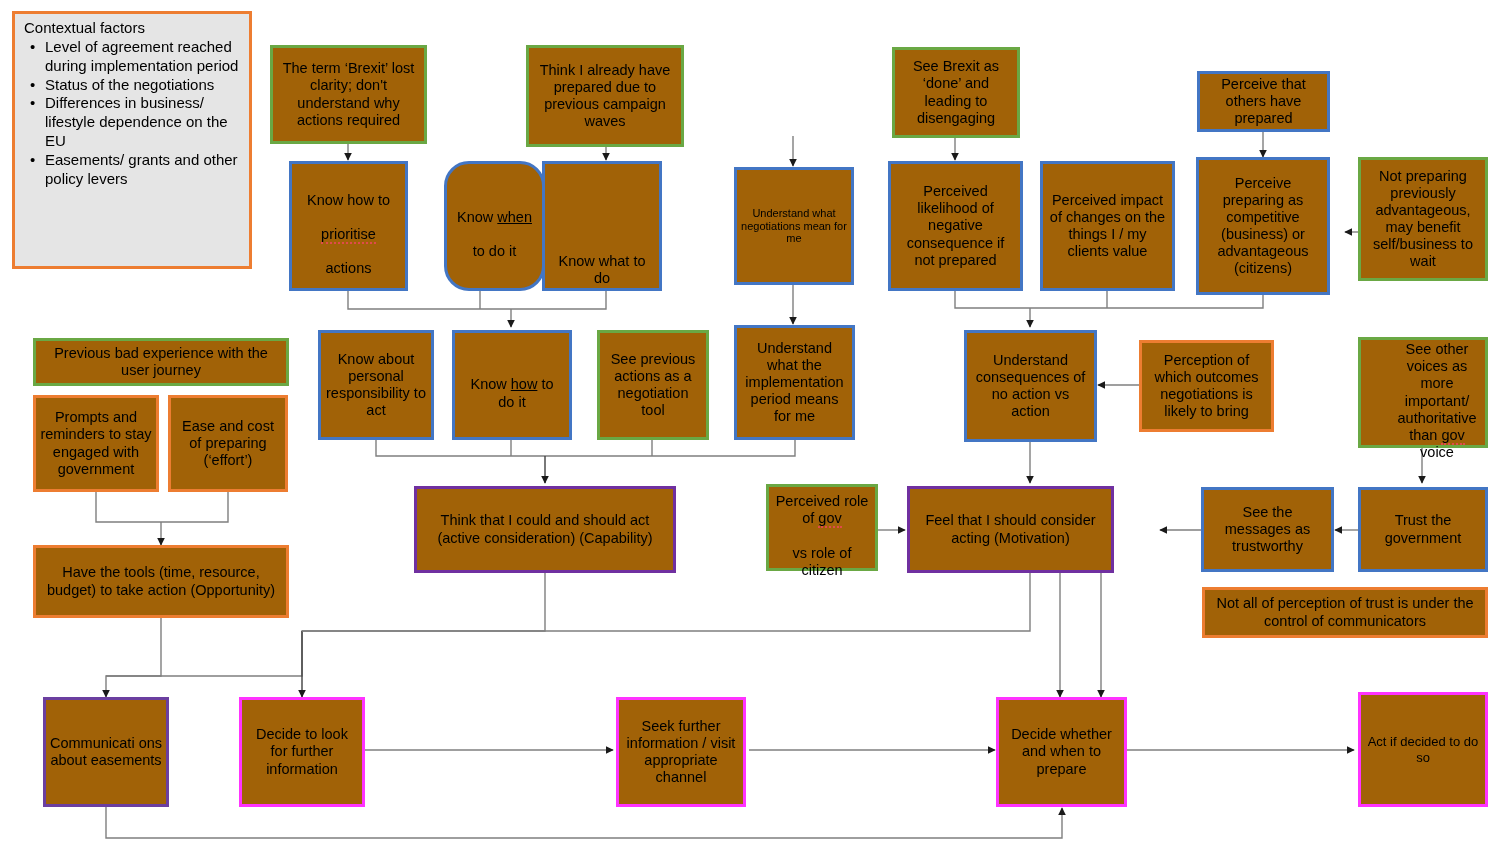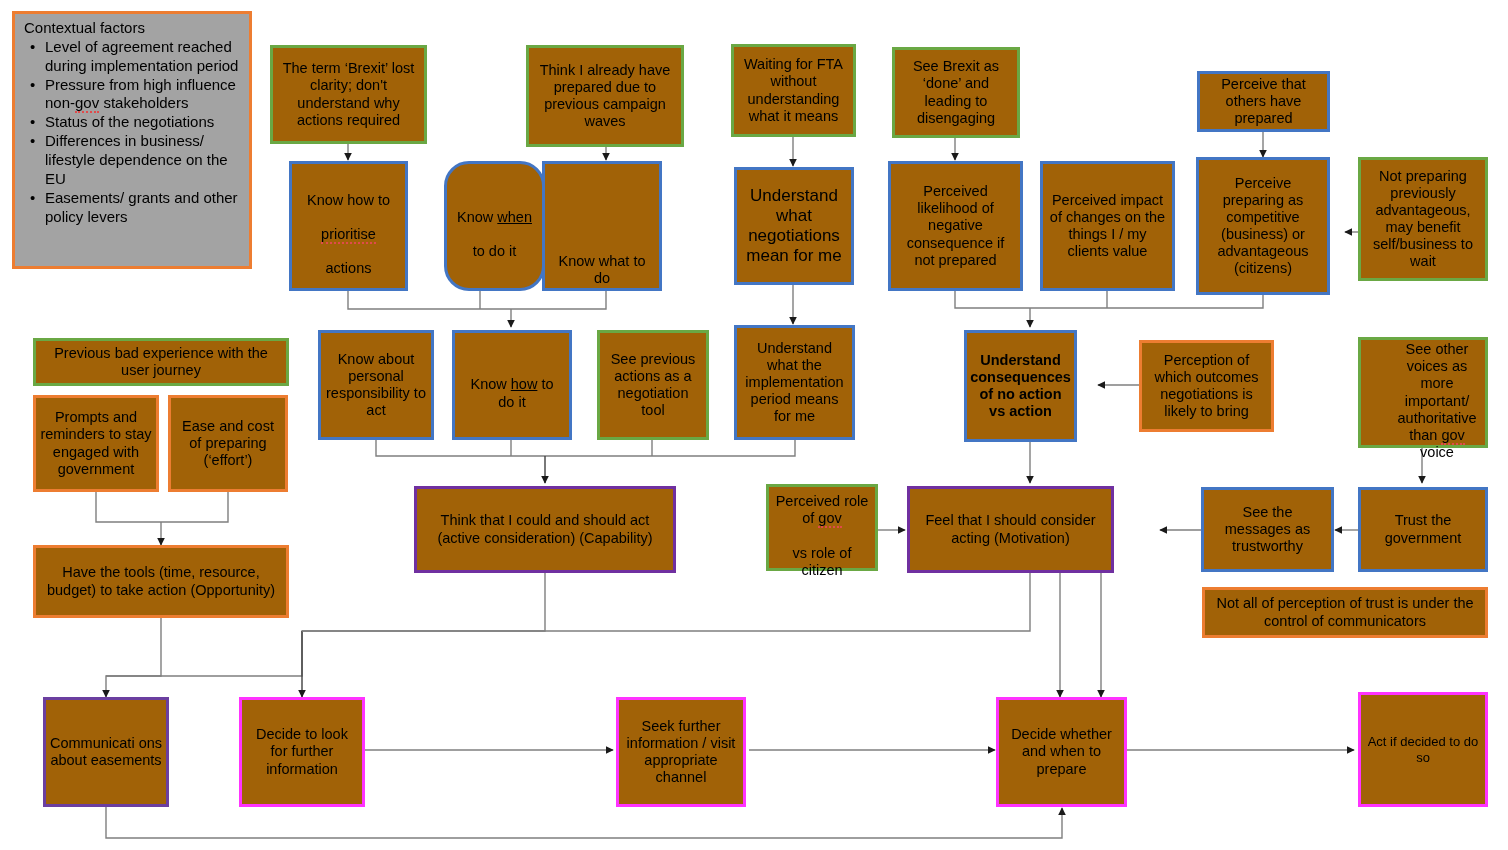--- a/index.html
+++ b/index.html
@@ -33,21 +33,21 @@
   .node.b-orange { border: 3px solid #ED7D31; }
   .node.b-purple { border: 3px solid #7030A0; }
   .node.b-pink   { border: 3px solid #FF33FF; }
   .node.b-dpurple{ border: 3px solid #6B3FA0; }
 
   .node .inner { padding: 1px 4px; width: 100%; }
 
   .list-node {
     position: absolute;
     box-sizing: border-box;
-    background: #a3a3a3;
+    background: #e5e5e5;
     border: 3px solid #ED7D31;
     text-align: left;
     color: #000;
     z-index: 3;
   }
   .list-node .lead {
     padding: 5px 0 0 9px;
     font-size: 15px;
     line-height: 1.25;
   }
@@ -154,38 +154,34 @@
 
     <path class="ln" d="M1127,750 L1354,750" marker-end="url(#ah)"></path>
 
     <path class="ln" d="M106,805 L106,838 L1062,838 L1062,808" marker-end="url(#ah)"></path>
   </svg>
 
   <div class="list-node" style="left:12px; top:11px; width:240px; height:258px;">
     <div class="lead">Contextual factors</div>
     <ul>
       <li>Level of agreement reached during implementation period</li>
-      <li>Pressure from high influence non-<span class="misspell">gov</span> stakeholders</li>
       <li>Status of the negotiations</li>
       <li>Differences in business/ lifestyle dependence on the EU</li>
       <li>Easements/ grants and other policy levers</li>
     </ul>
   </div>
 
   <div class="node b-green" style="left:270px; top:45px; width:157px; height:99px; font-size:14.5px;">
     <div class="inner">The term ‘Brexit’ lost clarity; don't understand why actions required</div>
   </div>
 
   <div class="node b-green" style="left:526px; top:45px; width:158px; height:102px; font-size:14.5px;">
     <div class="inner">Think I already have prepared due to previous campaign waves</div>
   </div>
 
-  <div class="node b-green" style="left:731px; top:44px; width:125px; height:93px; font-size:14.5px;">
-    <div class="inner">Waiting for FTA without understanding what it means</div>
-  </div>
 
   <div class="node b-green" style="left:892px; top:47px; width:128px; height:91px; font-size:14.5px;">
     <div class="inner">See Brexit as ‘done’ and leading to disengaging</div>
   </div>
 
   <div class="node b-blue" style="left:1197px; top:71px; width:133px; height:61px; font-size:14.5px;">
     <div class="inner">Perceive that others have prepared</div>
   </div>
 
   <div class="node b-green" style="left:1358px; top:157px; width:130px; height:124px; font-size:14.5px;">
@@ -204,21 +200,21 @@
     <div class="inner">
       <span>Know </span><span class="uline">when</span><br>
       <span>to do it</span>
     </div>
   </div>
 
   <div class="node b-blue" style="left:542px; top:161px; width:120px; height:130px; font-size:14.5px;align-items:flex-end;">
     <div class="inner">Know what to do</div>
   </div>
 
-  <div class="node b-blue" style="left:734px; top:167px; width:120px; height:118px; font-size:17px;">
+  <div class="node b-blue" style="left:734px; top:167px; width:120px; height:118px; font-size:11px;">
     <div class="inner">Understand what negotiations mean for me</div>
   </div>
 
   <div class="node b-blue" style="left:888px; top:161px; width:135px; height:130px; font-size:14.5px;">
     <div class="inner">Perceived likelihood of negative consequence if not prepared</div>
   </div>
 
   <div class="node b-blue" style="left:1040px; top:161px; width:135px; height:130px; font-size:14.5px;">
     <div class="inner">Perceived impact of changes on the things I / my clients value</div>
   </div>
@@ -255,21 +251,21 @@
   </div>
 
   <div class="node b-green" style="left:597px; top:330px; width:112px; height:110px; font-size:14.5px;">
     <div class="inner">See previous actions as a negotiation tool</div>
   </div>
 
   <div class="node b-blue" style="left:734px; top:325px; width:121px; height:115px; font-size:14.5px;">
     <div class="inner">Understand what the implementation period means for me</div>
   </div>
 
-  <div class="node b-blue" style="left:964px; top:330px; width:113px; height:112px; font-size:14.5px;font-weight:bold;">
+  <div class="node b-blue" style="left:964px; top:330px; width:133px; height:112px; font-size:14.5px;">
     <div class="inner">Understand consequences of no action vs action</div>
   </div>
 
   <div class="node b-orange" style="left:1139px; top:340px; width:135px; height:92px; font-size:14.5px;">
     <div class="inner">Perception of which outcomes negotiations is likely to bring</div>
   </div>
 
   <div class="node b-green" style="left:1358px; top:337px; width:130px; height:111px; font-size:14.5px;padding-left:28px;">
     <div class="inner">
       <span>See other voices as more important/ authoritative than </span><span class="misspell">gov</span><span> voice</span>

